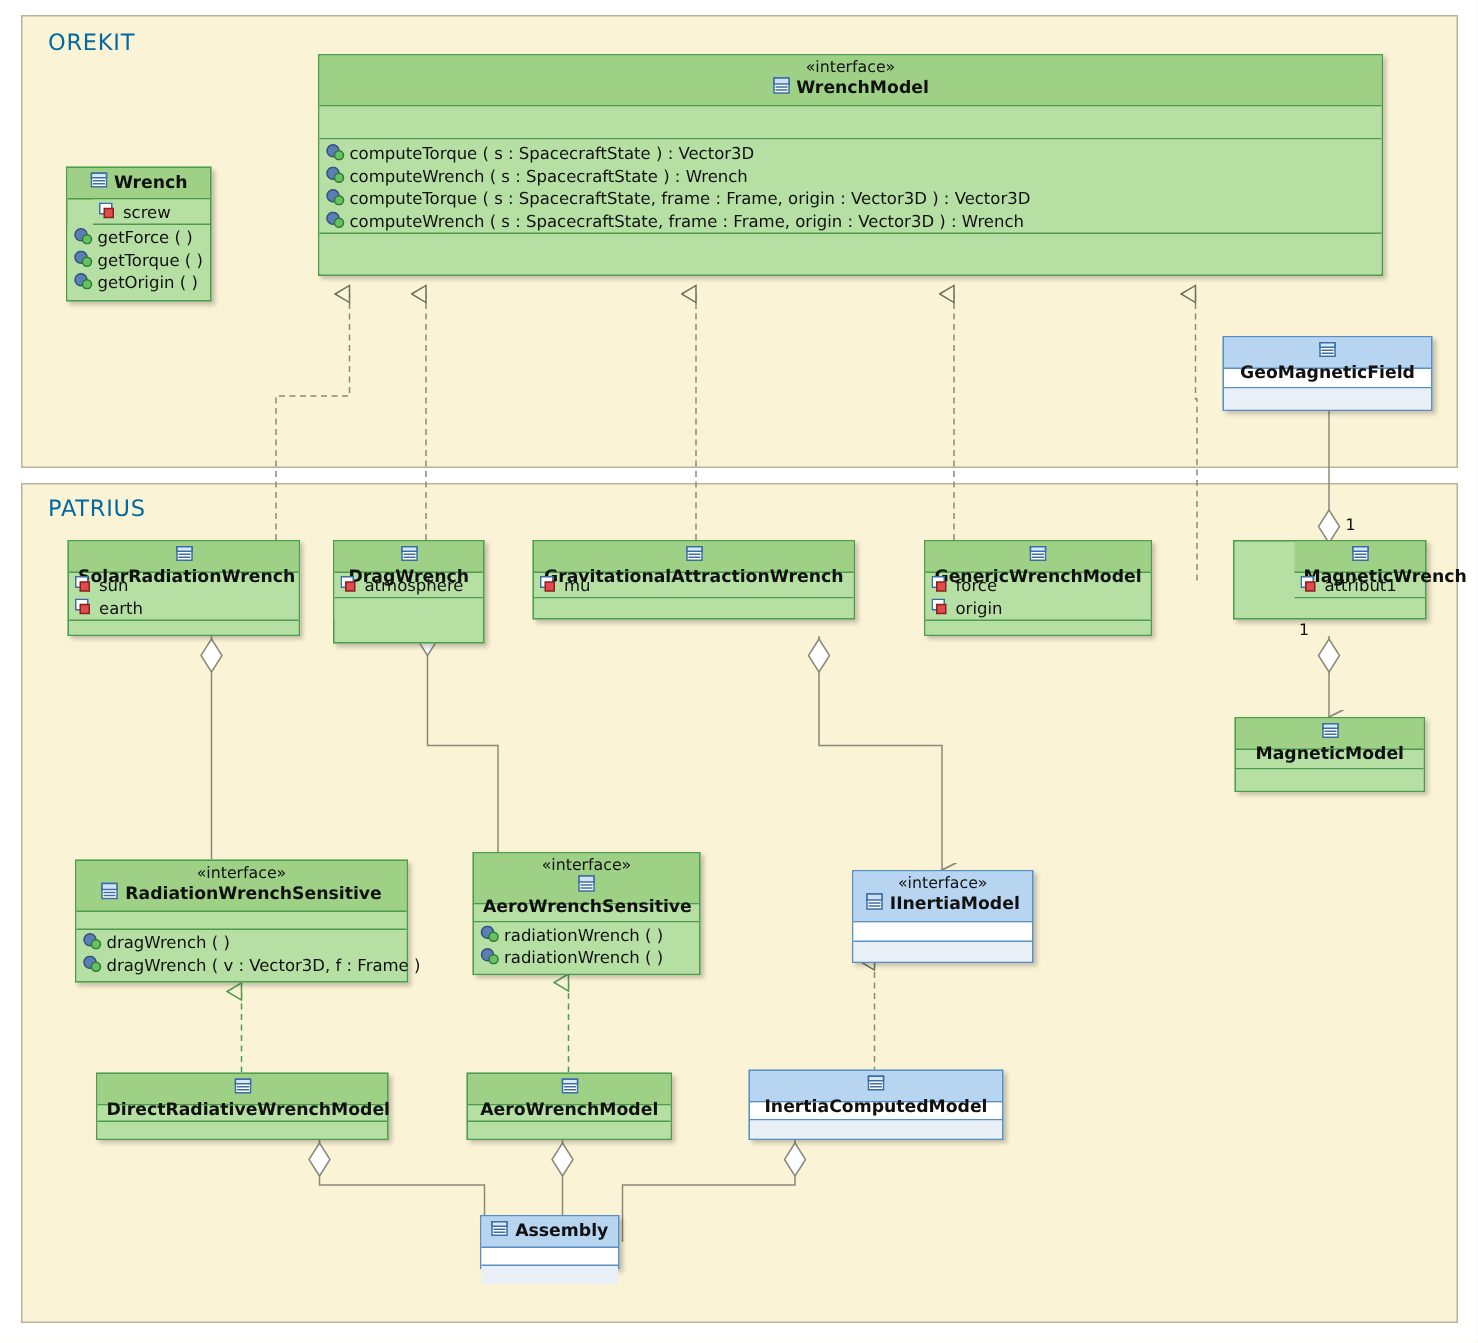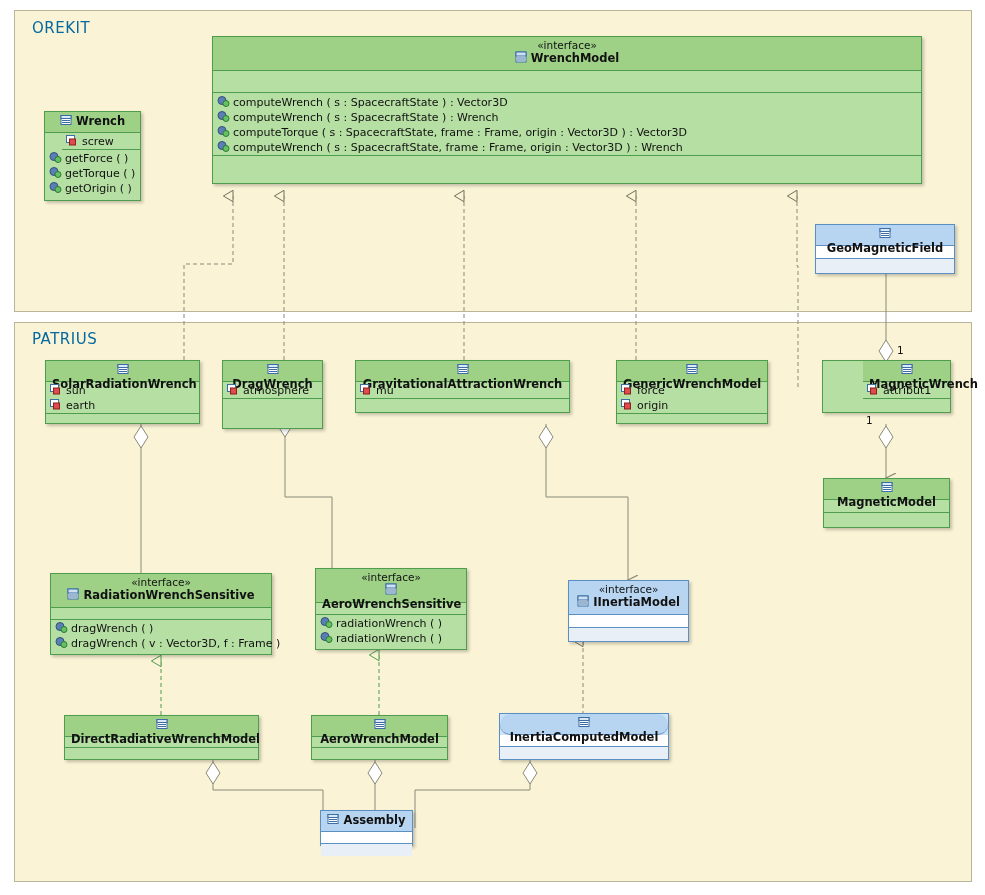--- a/index.html
+++ b/index.html
@@ -140,21 +140,21 @@
             <line x1="2" y1="7" x2="10" y2="7" stroke="#3b6ea5"></line>
             <line x1="2" y1="9" x2="10" y2="9" stroke="#3b6ea5"></line>
           </svg></span>
       <span class="tname">WrenchModel</span>
     </div>
     <div class="compartment" style="height:22px;"></div>
     <div class="compartment" style="height:63px;padding-top:2px;">
       <span class="member"><span class="mi"><svg width="13" height="11" viewBox="0 0 13 11">
               <circle cx="5" cy="4.5" r="4" fill="#5a7fb5" stroke="#34507c"></circle>
               <circle cx="9" cy="7.5" r="3" fill="#64c264" stroke="#2f7a2f"></circle>
-            </svg></span><span>computeWrench ( s : SpacecraftState ) : Vector3D</span></span>
+            </svg></span><span>computeTorque ( s : SpacecraftState ) : Vector3D</span></span>
       <span class="member"><span class="mi"><svg width="13" height="11" viewBox="0 0 13 11">
               <circle cx="5" cy="4.5" r="4" fill="#5a7fb5" stroke="#34507c"></circle>
               <circle cx="9" cy="7.5" r="3" fill="#64c264" stroke="#2f7a2f"></circle>
             </svg></span><span>computeWrench ( s : SpacecraftState ) : Wrench</span></span>
       <span class="member"><span class="mi"><svg width="13" height="11" viewBox="0 0 13 11">
               <circle cx="5" cy="4.5" r="4" fill="#5a7fb5" stroke="#34507c"></circle>
               <circle cx="9" cy="7.5" r="3" fill="#64c264" stroke="#2f7a2f"></circle>
             </svg></span><span>computeTorque ( s : SpacecraftState, frame : Frame, origin : Vector3D ) : Vector3D</span></span>
       <span class="member"><span class="mi"><svg width="13" height="11" viewBox="0 0 13 11">
               <circle cx="5" cy="4.5" r="4" fill="#5a7fb5" stroke="#34507c"></circle>
@@ -380,21 +380,21 @@
             <line x1="2" y1="6.5" x2="10" y2="6.5" stroke="#3b6ea5"></line>
             <line x1="2" y1="8.5" x2="10" y2="8.5" stroke="#3b6ea5"></line>
           </svg></span>
       <span class="tname">AeroWrenchModel</span>
     </div>
     <div class="compartment" style="height:11px;"></div>
     <div class="compartment last" style="height:11px;"></div>
   </div>
 
   <div class="node blue" style="left:499px;top:713px;width:170px;height:47px;">
-    <div class="hdr" style="height:21px;border-radius:10px;">
+    <div class="hdr" style="height:21px;">
       <span class="ico"><svg width="12" height="12" viewBox="0 0 12 12">
             <rect x="1" y="1.5" width="10" height="9" fill="#fff" stroke="#3b6ea5"></rect>
             <rect x="1" y="1.5" width="10" height="3" fill="#dbe9f7" stroke="#3b6ea5"></rect>
             <line x1="2" y1="6.5" x2="10" y2="6.5" stroke="#3b6ea5"></line>
             <line x1="2" y1="8.5" x2="10" y2="8.5" stroke="#3b6ea5"></line>
           </svg></span>
       <span class="tname">InertiaComputedModel</span>
     </div>
     <div class="compartment" style="height:12px;"></div>
     <div class="compartment last" style="height:12px;"></div>

